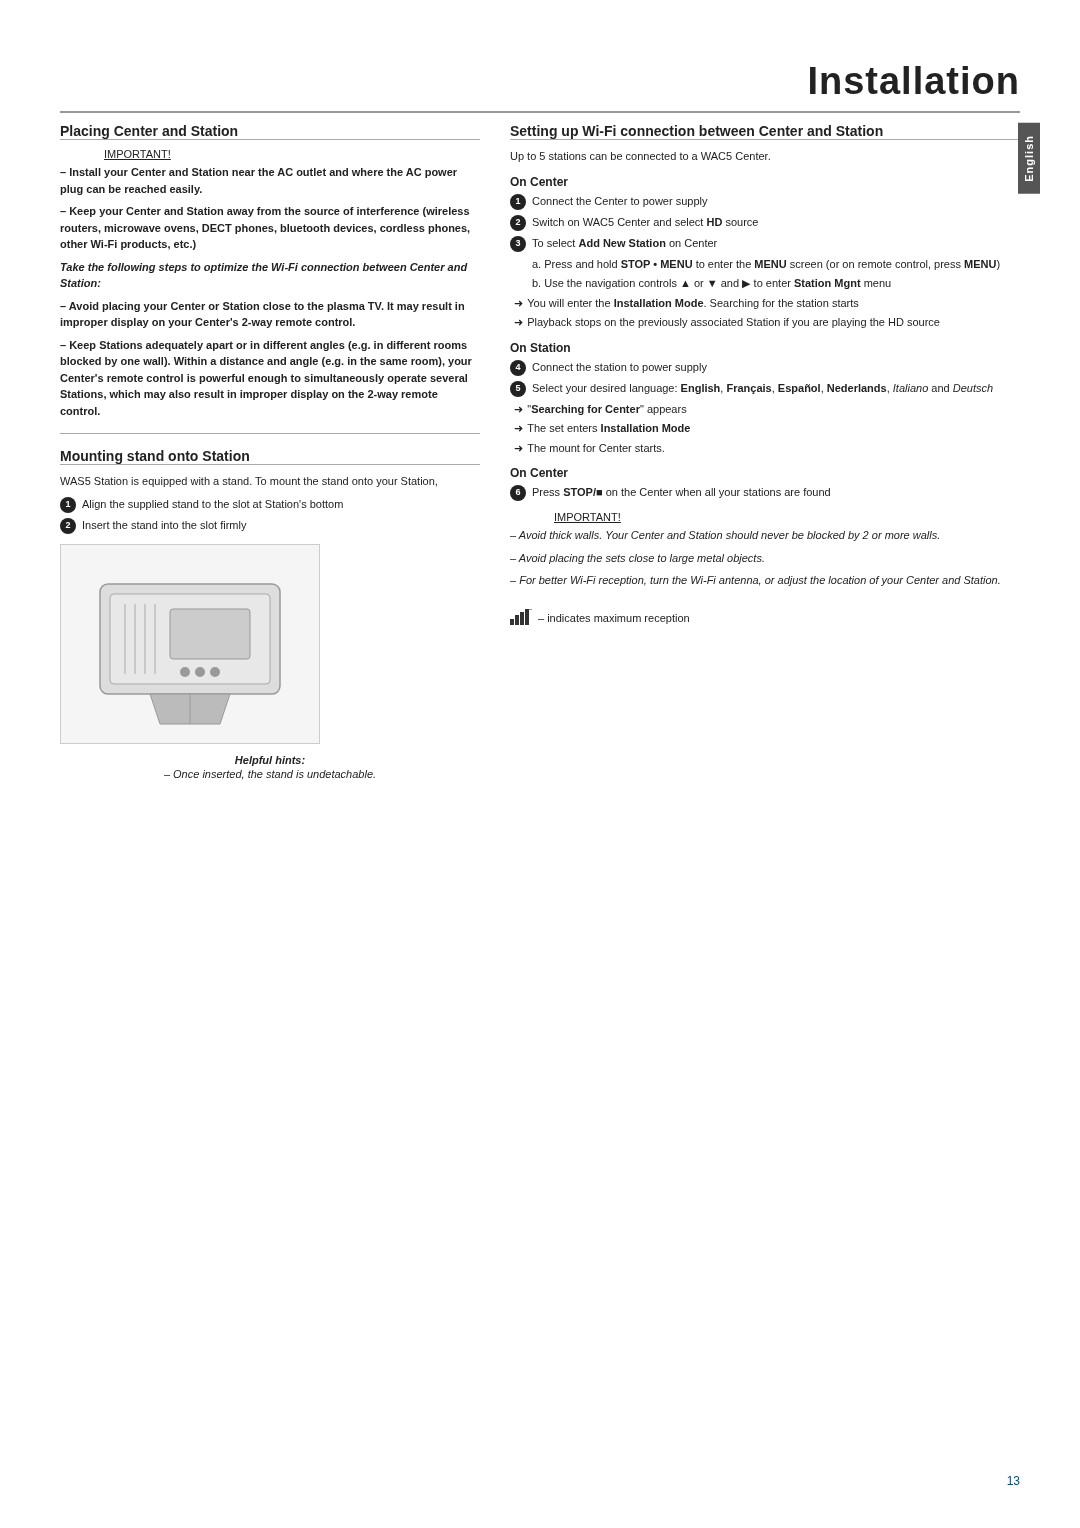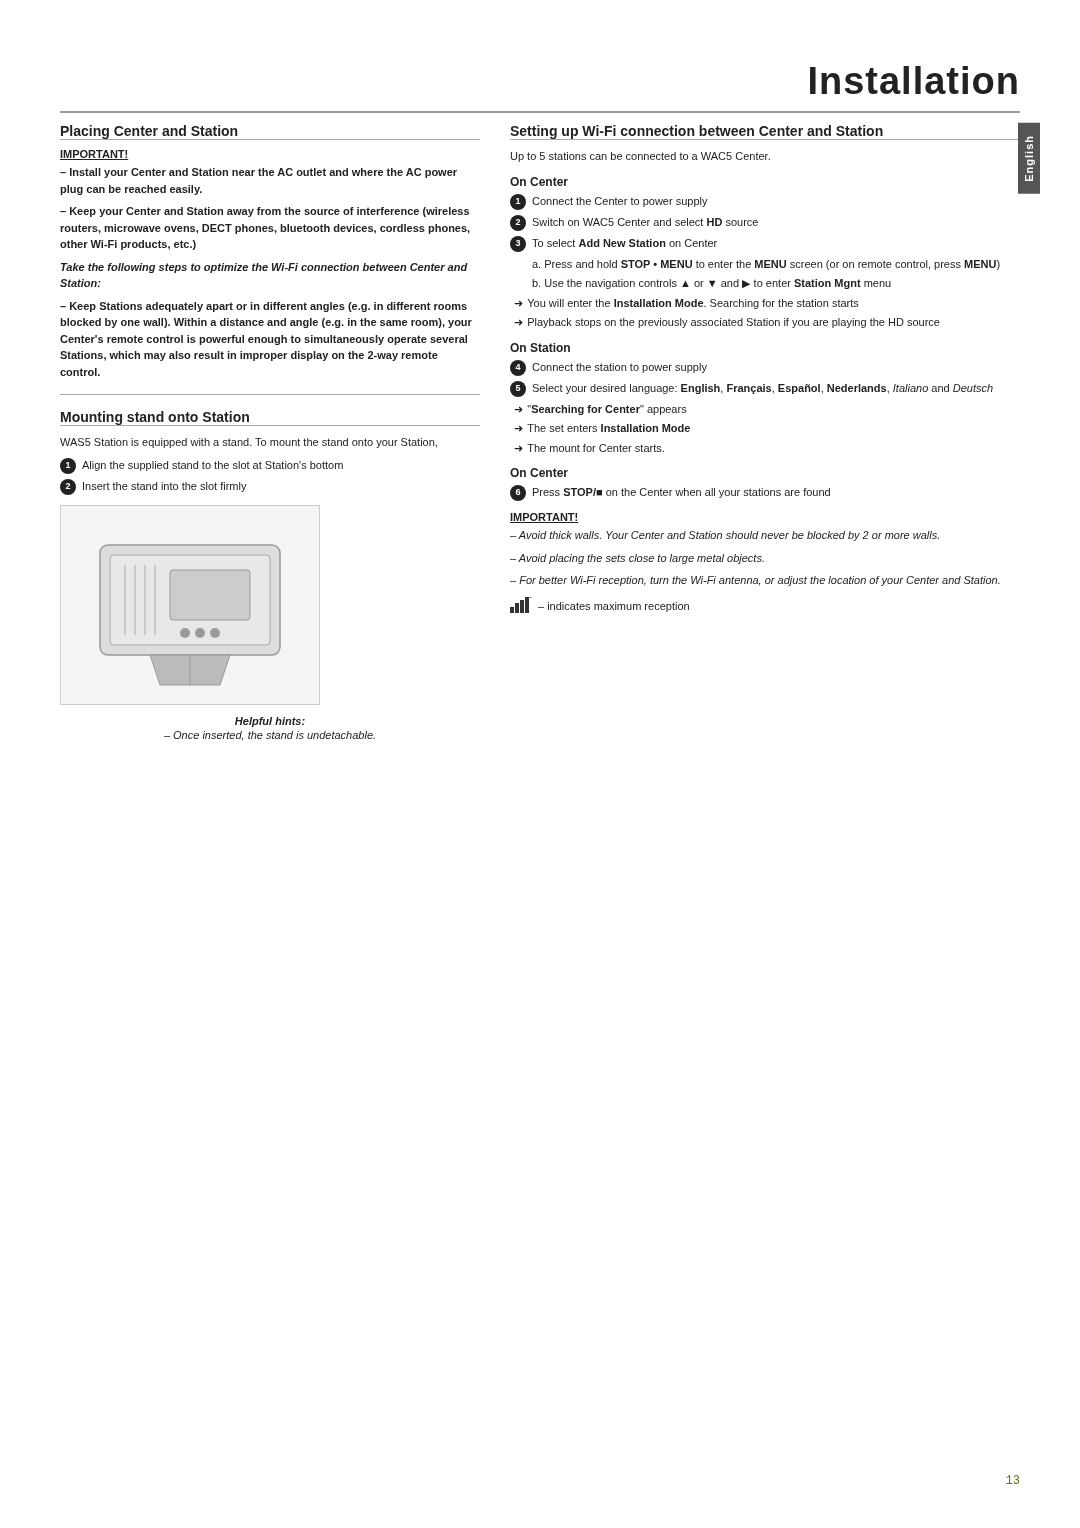--- a/index.html
+++ b/index.html
@@ -44,23 +44,24 @@
       position: relative;
     }
     .section-title {
       font-size: 14px;
       font-weight: bold;
       border-bottom: 1px solid #aaa;
       margin-bottom: 8px;
     }
     .important-label {
       font-size: 11px;
-      font-weight: bold;
+      font-weight: normal;
       text-decoration: underline;
       margin-bottom: 4px;
+      margin-left: 44px;
     }
     .bold-text {
       font-weight: bold;
     }
     .italic-text {
       font-style: italic;
     }
     .bold-italic {
       font-weight: bold;
       font-style: italic;
@@ -142,22 +143,21 @@
       padding: 12px 5px;
       font-size: 11px;
       font-weight: bold;
       letter-spacing: 1px;
     }
     .page-number {
       position: absolute;
       bottom: 40px;
       right: 60px;
       font-size: 12px;
-      color: #4d7c0f;
-      font-family: Liberation Mono, monospace;
+      color: #0c4a6e;
     }
     .icon-row {
       display: flex;
       align-items: center;
       gap: 6px;
       margin-bottom: 3px;
     }
     .horiz-rule {
       border: none;
       border-top: 1px solid #aaa;
@@ -186,20 +186,23 @@
         </p>
 
         <p>
           <span class="bold-text">– Keep your Center and Station away from the source of interference (wireless routers, microwave ovens, DECT phones, bluetooth devices, cordless phones, other Wi-Fi products, etc.)</span>
         </p>
 
         <p>
           <span class="bold-italic">Take the following steps to optimize the Wi-Fi connection between Center and Station:</span>
         </p>
         <p>
+          <span class="bold-text">– Avoid placing your Center or Station close to the plasma TV. It may result in improper display on your Center's 2-way remote control.</span>
+        </p>
+        <p>
           <span class="bold-text">– Keep Stations adequately apart or in different angles (e.g. in different rooms blocked by one wall). Within a distance and angle (e.g. in the same room), your Center's remote control is powerful enough to simultaneously operate several Stations, which may also result in improper display on the 2-way remote control.</span>
         </p>
       </div>
 
       <hr class="horiz-rule">
 
       <div>
         <div class="section-title">Mounting stand onto Station</div>
 
         <p>WAS5 Station is equipped with a stand. To mount the stand onto your Station,</p>
@@ -309,21 +312,21 @@
         <div class="numbered-item">
           <span class="num-circle">6</span>
           <span>Press <strong>STOP/■</strong> on the Center when all your stations are found</span>
         </div>
 
         <div class="important-label" style="margin-top:10px;">IMPORTANT!</div>
         <p><em>– Avoid thick walls. Your Center and Station should never be blocked by 2 or more walls.</em></p>
         <p><em>– Avoid placing the sets close to large metal objects.</em></p>
         <p><em>– For better Wi-Fi reception, turn the Wi-Fi antenna, or adjust the location of your Center and Station.</em></p>
 
-        <div class="icon-row" style="margin-top:8px;align-items:center;">
+        <div class="icon-row" style="margin-top:20px;align-items:center;">
           <span>
             <svg width="22" height="16" viewBox="0 0 22 16" xmlns="http://www.w3.org/2000/svg">
               <rect x="0" y="10" width="4" height="6" fill="#333"></rect>
               <rect x="5" y="6" width="4" height="10" fill="#333"></rect>
               <rect x="10" y="3" width="4" height="13" fill="#333"></rect>
               <rect x="15" y="0" width="4" height="16" fill="#333"></rect>
               <line x1="19" y1="0" x2="22" y2="0" stroke="#333" stroke-width="1"></line>
             </svg>
           </span>
           <span>– indicates maximum reception</span>

